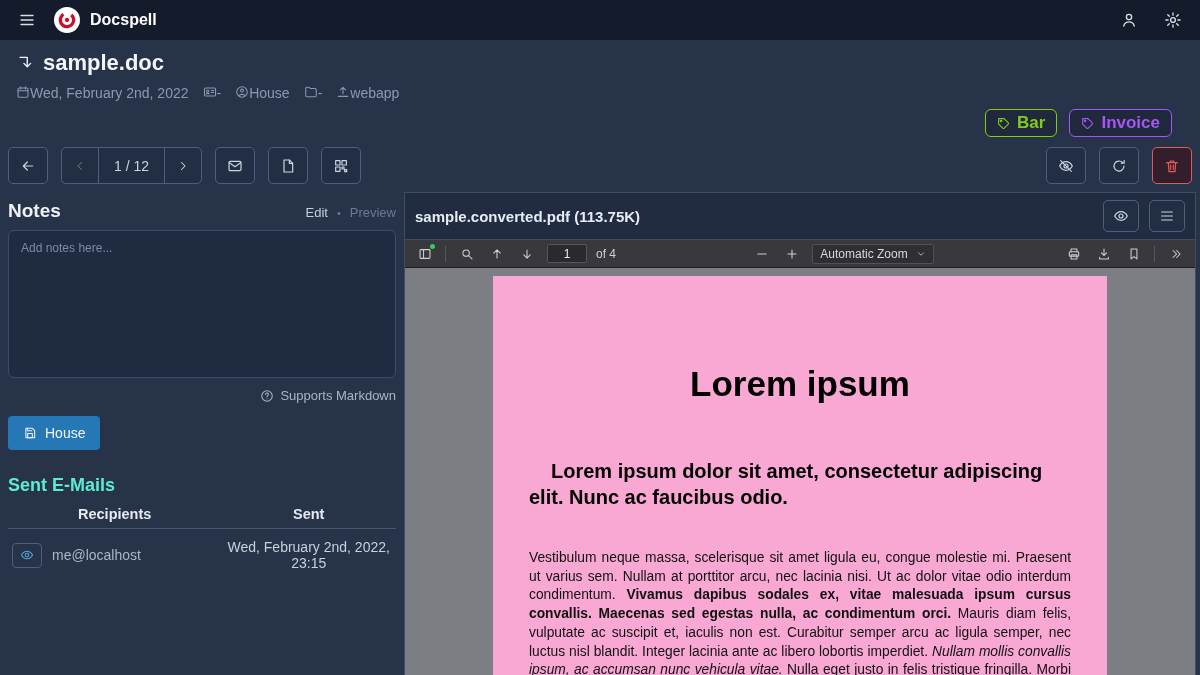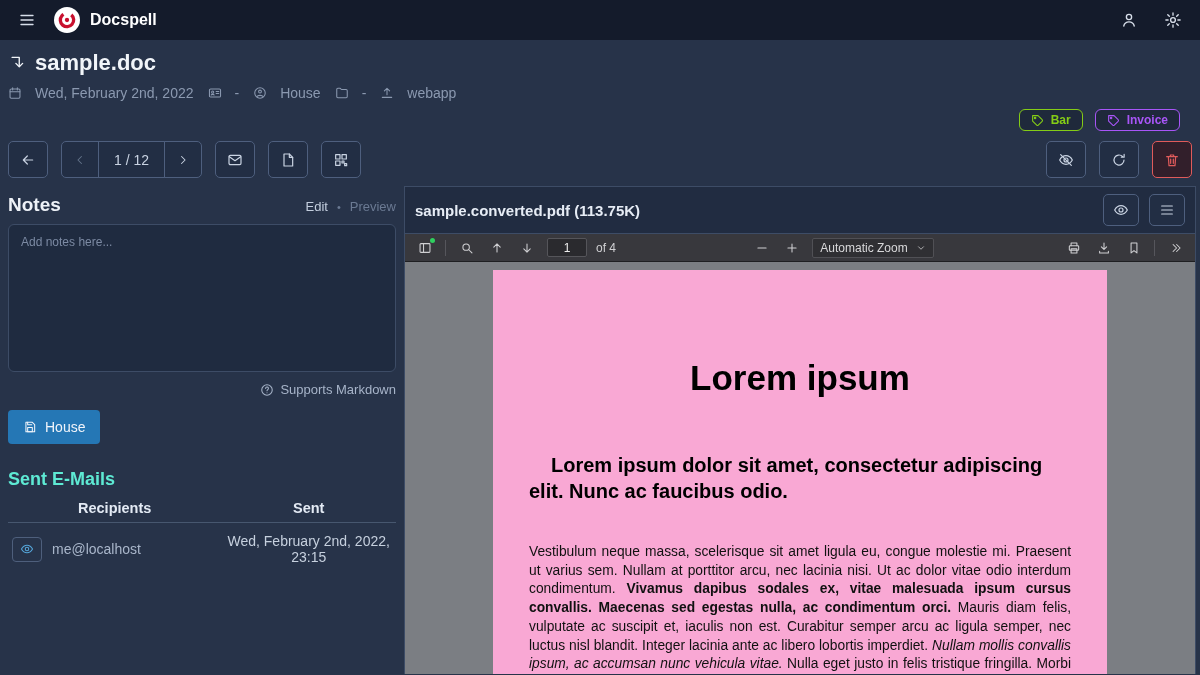--- a/index.html
+++ b/index.html
@@ -14,27 +14,27 @@
 
   
   .navbar{height:40px;background:#141b2b;display:flex;align-items:center;padding:0 16px;gap:16px}
   .icon-btn{background:none;border:none;color:#d7dee9;cursor:pointer;padding:2px;display:flex}
   .brand{display:flex;align-items:center;gap:10px;color:#fff;font-weight:bold;font-size:16px;cursor:pointer}
   .logo{width:26px;height:26px;border-radius:50%;background:#fff;display:flex;align-items:center;justify-content:center}
   .logo svg{width:20px;height:20px;display:block}
   .nav-right{margin-left:auto;display:flex;gap:22px;align-items:center}
 
   
-  .item-header{padding:10px 8px 0}
+  .item-header{padding:10px 16px 0}
   .item-title{display:flex;align-items:center;gap:9px;color:#f1f5f9;font-size:22px;font-weight:bold}
   .item-meta{display:flex;align-items:center;color:#8b99b0;font-size:14px;margin-top:9px}
-  .meta-group{display:flex;align-items:center;gap:13px;margin-right:14px}
+  .meta-group{display:flex;align-items:flex-start;gap:0;margin-right:14px}
   .tags-row{display:flex;justify-content:flex-end;gap:12px;padding:8px 12px 0}
   .tag{display:inline-flex;align-items:center;gap:7px;padding:3px 11px;border:1px solid;
-       border-radius:6px;font-size:12px;font-weight:bold;background:rgba(0,0,0,.18);cursor:pointer}
+       border-radius:6px;font-size:17px;font-weight:bold;background:rgba(0,0,0,.18);cursor:pointer}
 
   
   .action-bar{display:flex;justify-content:space-between;align-items:center;padding:10px 8px 8px}
   .btn{height:37px;min-width:38px;display:inline-flex;align-items:center;justify-content:center;
        background:#222e44;border:1px solid #4e5f7e;border-radius:5px;color:#c9d3e2;
        padding:0 11px;font-size:14px;cursor:pointer}
   .btn-sm{height:32px;min-width:35px;padding:0 9px}
   .btn-group{display:inline-flex}
   .btn-group .btn{border-radius:0;margin-left:-1px}
   .btn-group .btn:first-child{border-radius:5px 0 0 5px;margin-left:0}

